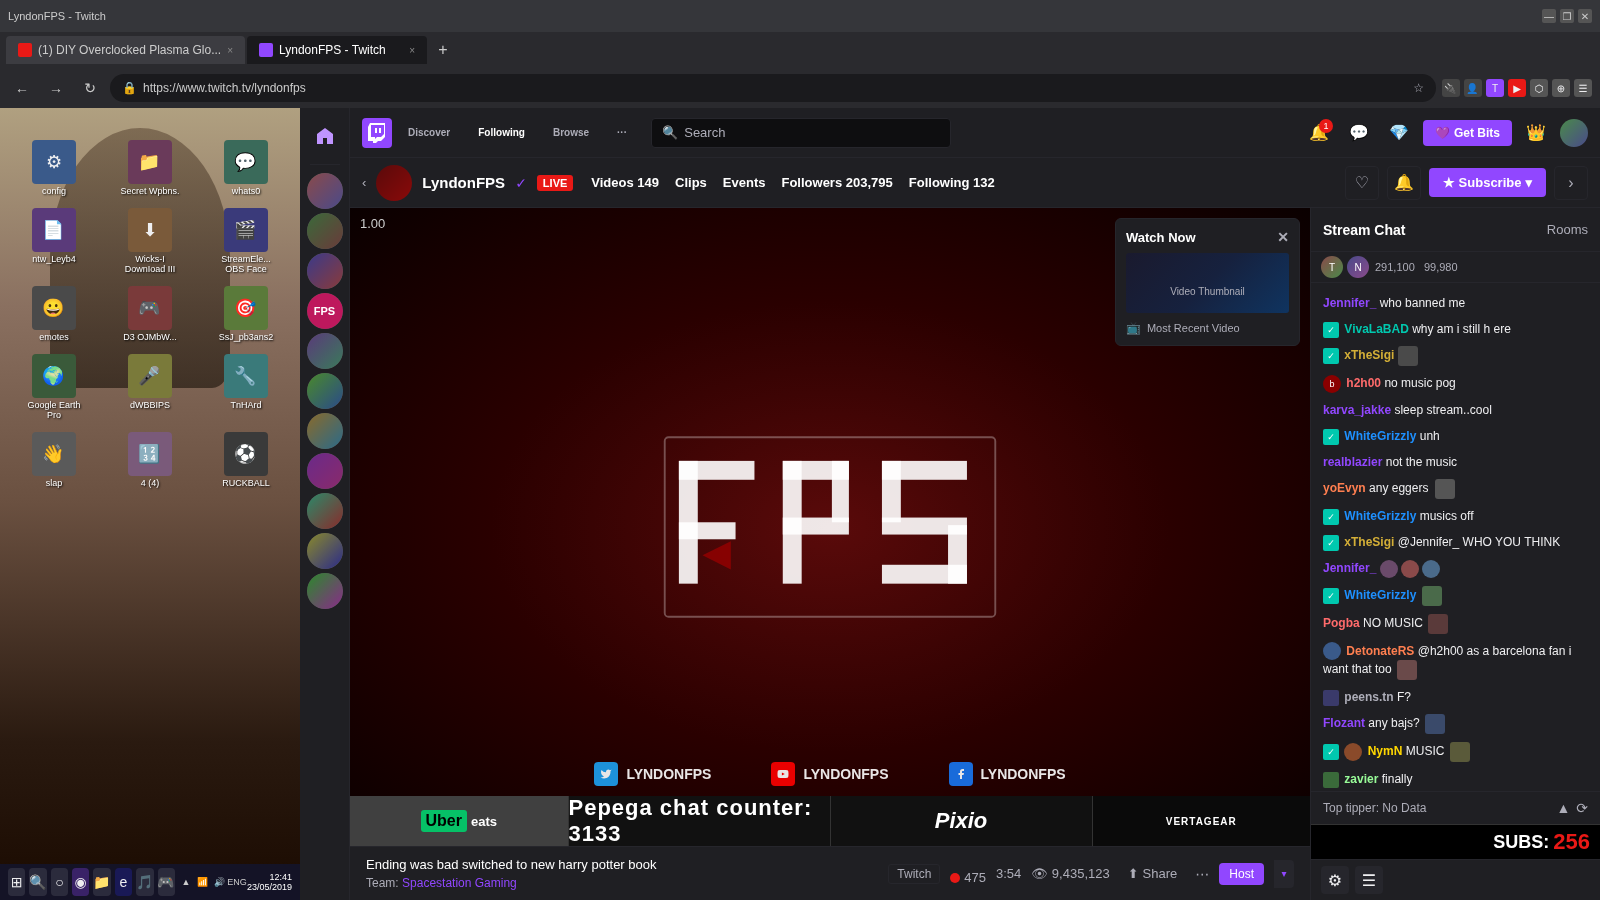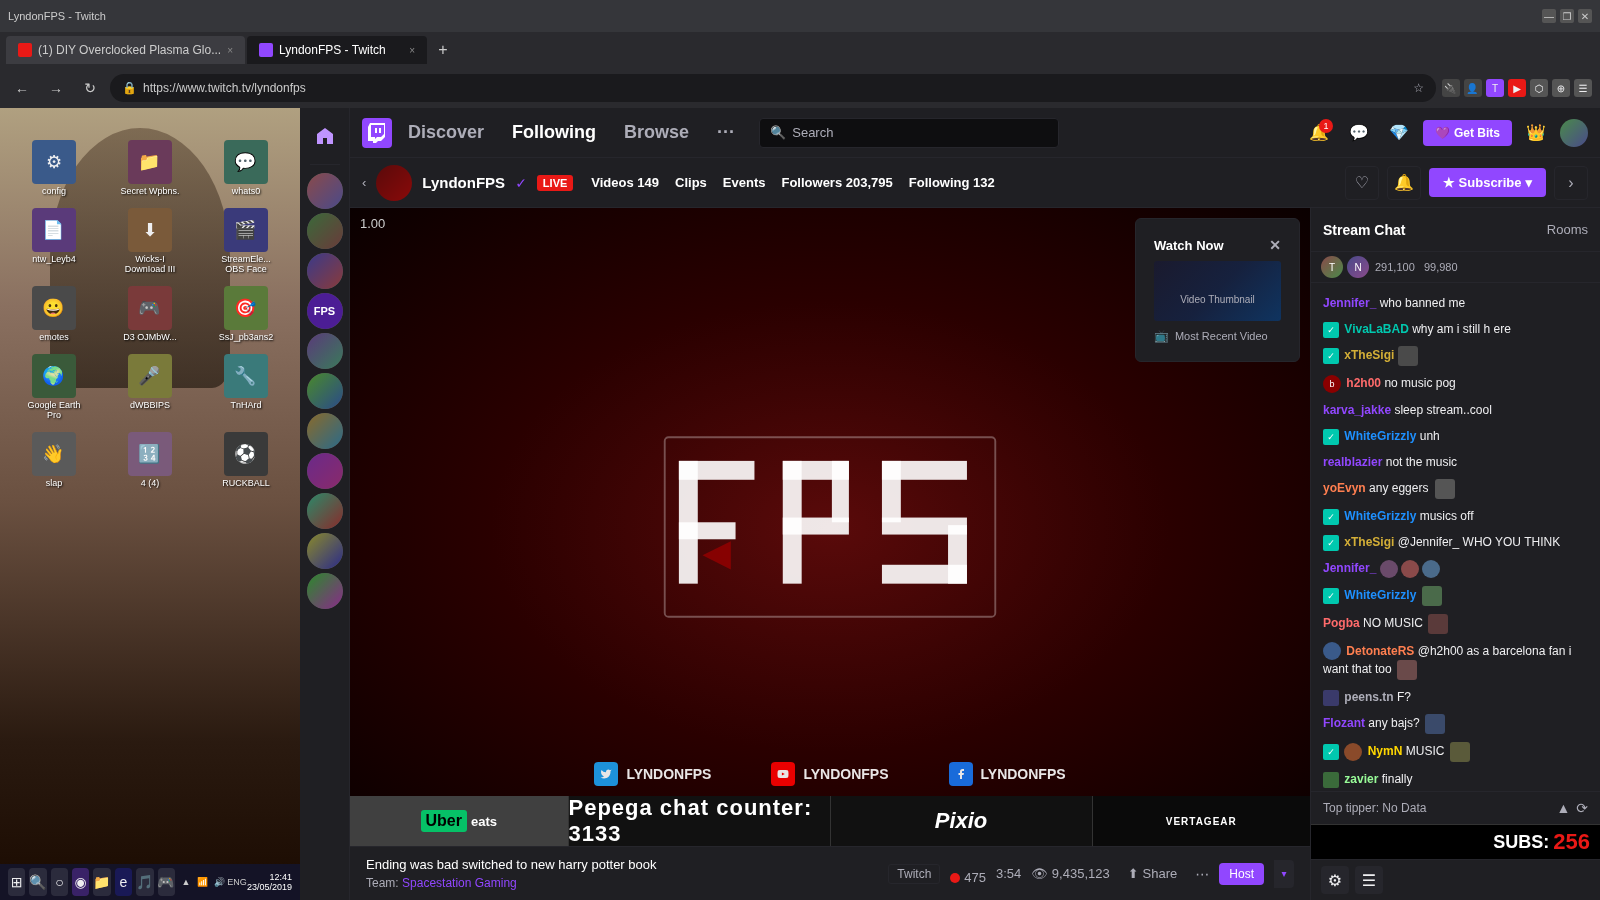--- a/index.html
+++ b/index.html
@@ -30,21 +30,21 @@
     .browser-actions { display: flex; gap: 4px; align-items: center; }
 
     
     .left-sidebar { width: 50px; background: #1f1f23; display: flex; flex-direction: column; align-items: center; padding: 8px 0; gap: 4px; border-right: 1px solid #26262c; flex-shrink: 0; }
     .sidebar-icon { width: 40px; height: 40px; display: flex; align-items: center; justify-content: center; border-radius: 6px; cursor: pointer; color: #adadb8; font-size: 18px; position: relative; }
     .sidebar-icon.active { color: #bf94ff; }
     .sidebar-avatar { width: 36px; height: 36px; border-radius: 50%; background: #555; overflow: hidden; cursor: pointer; }
     .avatar-img { width: 100%; height: 100%; background: linear-gradient(135deg, #4a4a8a, #8a4a8a); border-radius: 50%; }
     .sidebar-divider { width: 30px; height: 1px; background: #26262c; margin: 4px 0; }
     .twitch-logo { width: 30px; height: 30px; background: #9147ff; border-radius: 4px; display: flex; align-items: center; justify-content: center; color: white; font-size: 16px; font-weight: bold; flex-shrink: 0; }
-    .nav-btn-twitch { padding: 6px 12px; border-radius: 4px; font-size: 18px; font-weight: 600; color: #adadb8; cursor: pointer; background: none; border: none; }
+    .nav-btn-twitch { padding: 6px 12px; border-radius: 4px; font-size: 10px; font-weight: 600; color: #adadb8; cursor: pointer; background: none; border: none; }
     .nav-btn-twitch.active { color: #fff; }
     .search-bar { flex: 1; max-width: 300px; height: 30px; background: #0e0e10; border: 1px solid #26262c; border-radius: 4px; display: flex; align-items: center; padding: 0 10px; gap: 6px; margin: 0 8px; }
     .search-input-fake { color: #adadb8; font-size: 13px; }
     .nav-right { display: flex; align-items: center; gap: 8px; margin-left: auto; }
     .get-bits-btn { background: #9147ff; color: white; border: none; border-radius: 4px; padding: 6px 12px; font-size: 12px; font-weight: 600; cursor: pointer; display: flex; align-items: center; gap: 4px; }
     .nav-icon-btn { width: 32px; height: 32px; display: flex; align-items: center; justify-content: center; color: #adadb8; cursor: pointer; position: relative; }
     .notification-badge { position: absolute; top: 2px; right: 2px; width: 14px; height: 14px; background: #e91916; border-radius: 50%; font-size: 9px; display: flex; align-items: center; justify-content: center; color: white; }
     .user-avatar-nav { width: 28px; height: 28px; border-radius: 50%; background: linear-gradient(135deg, #4a8a4a, #4a4a8a); cursor: pointer; }
     .channel-avatar { width: 36px; height: 36px; border-radius: 50%; background: linear-gradient(135deg, #666, #333); flex-shrink: 0; overflow: hidden; }
     .channel-name-text { font-size: 15px; font-weight: 700; color: #fff; }
@@ -59,21 +59,21 @@
     .heart-btn { width: 34px; height: 34px; border: 1px solid #26262c; border-radius: 4px; display: flex; align-items: center; justify-content: center; color: #adadb8; cursor: pointer; background: #1f1f23; }
     .bell-btn { width: 34px; height: 34px; border: 1px solid #26262c; border-radius: 4px; display: flex; align-items: center; justify-content: center; color: #adadb8; cursor: pointer; background: #1f1f23; }
     .more-btn { width: 34px; height: 34px; border: 1px solid #26262c; border-radius: 4px; display: flex; align-items: center; justify-content: center; color: #adadb8; cursor: pointer; background: #1f1f23; }
     .video-bg { width: 100%; height: 100%; background: radial-gradient(ellipse at center, #5a0a0a 0%, #2a0000 50%, #0a0000 100%); display: flex; align-items: center; justify-content: center; position: relative; }
     .fps-logo { width: 340px; height: 200px; display: flex; align-items: center; justify-content: center; position: relative; }
     .fps-logo svg { width: 100%; height: 100%; }
     .social-bar { position: absolute; bottom: 60px; width: 100%; display: flex; justify-content: center; gap: 60px; }
     .social-item { display: flex; align-items: center; gap: 8px; color: white; font-size: 14px; font-weight: 700; opacity: 0.9; }
     .social-icon { width: 24px; height: 24px; background: white; border-radius: 4px; display: flex; align-items: center; justify-content: center; }
     .timestamp { position: absolute; top: 8px; left: 10px; color: #ccc; font-size: 13px; }
-    .watch-now-popup { position: absolute; top: 10px; right: 10px; background: #1f1f23; border: 1px solid #26262c; border-radius: 6px; width: 165px; padding: 18px; }
+    .watch-now-popup { position: absolute; top: 10px; right: 10px; background: #1f1f23; border: 1px solid #26262c; border-radius: 6px; width: 185px; padding: 10px; }
     .watch-now-title { font-size: 13px; font-weight: 700; color: #fff; margin-bottom: 8px; display: flex; justify-content: space-between; align-items: center; }
     .watch-now-close { color: #adadb8; cursor: pointer; font-size: 14px; }
     .video-thumb { width: 100%; height: 60px; background: #333; border-radius: 3px; margin-bottom: 8px; overflow: hidden; position: relative; }
     .video-thumb-inner { width: 100%; height: 100%; background: linear-gradient(135deg, #1a1a2e, #16213e, #0f3460); display: flex; align-items: center; justify-content: center; }
     .video-thumb-text { font-size: 10px; color: #adadb8; margin-top: 17px; }
     .most-recent { display: flex; align-items: center; gap: 6px; font-size: 11px; color: #adadb8; cursor: pointer; }
     .twitch-small-icon { color: #9147ff; font-size: 12px; }
     .stream-info-bar { background: #1f1f23; padding: 10px 16px; border-top: 1px solid #26262c; }
     .stream-title { font-size: 13px; color: #fff; margin-bottom: 4px; }
     .stream-team { font-size: 12px; color: #adadb8; }
@@ -280,21 +280,21 @@
     <div class="sidebar-avatar">
       <div class="avatar-img" style="background:linear-gradient(135deg,#8a4a4a,#4a4a8a);"></div>
     </div>
     <div class="sidebar-avatar">
       <div class="avatar-img" style="background:linear-gradient(135deg,#3a6a3a,#6a3a3a);"></div>
     </div>
     <div class="sidebar-avatar">
       <div class="avatar-img" style="background:linear-gradient(135deg,#3a3a8a,#8a3a3a);"></div>
     </div>
     <div class="sidebar-avatar">
-      <div style="width:100%;height:100%;background:#4c1d95;border-radius:50%;display:flex;align-items:center;justify-content:center;font-size:11px;font-weight:bold;color:white;">FPS</div>
+      <div style="width:100%;height:100%;background:#be185d;border-radius:50%;display:flex;align-items:center;justify-content:center;font-size:11px;font-weight:bold;color:white;">FPS</div>
     </div>
     <div class="sidebar-avatar">
       <div class="avatar-img" style="background:linear-gradient(135deg,#5a3a7a,#3a7a5a);"></div>
     </div>
     <div class="sidebar-avatar">
       <div class="avatar-img" style="background:linear-gradient(135deg,#4a8a2a,#2a4a8a);"></div>
     </div>
     <div class="sidebar-avatar">
       <div class="avatar-img" style="background:linear-gradient(135deg,#8a6a2a,#2a6a8a);"></div>
     </div>

